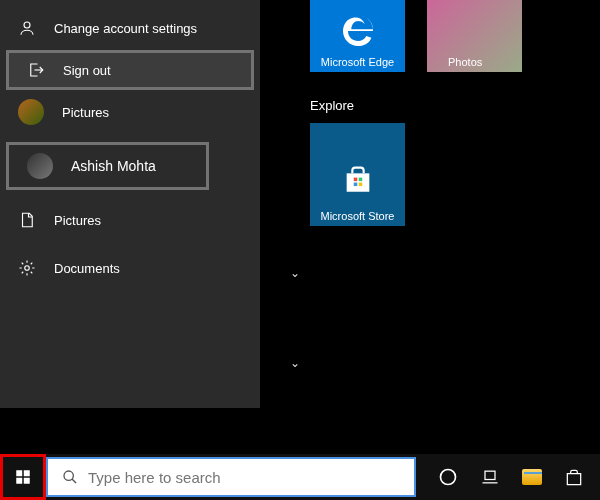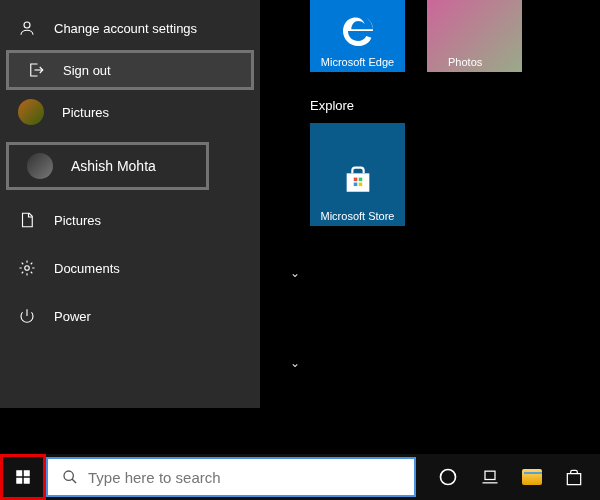--- a/index.html
+++ b/index.html
@@ -103,29 +103,20 @@
     <div class="sp-item big">
       <span class="sp-icon">
         <svg viewBox="0 0 24 24">
             <circle cx="12" cy="12" r="3"></circle>
             <path d="M12 2v3M12 19v3M2 12h3M19 12h3M4.9 4.9l2.1 2.1M17 17l2.1 2.1M4.9 19.1L7 17M17 7l2.1-2.1"></path>
           </svg>
       </span>
       <span>Documents</span>
     </div>
 
-    <div class="sp-item big">
-      <span class="sp-icon">
-        <svg viewBox="0 0 24 24">
-            <path d="M12 3v9"></path>
-            <path d="M6 7a8 8 0 1 0 12 0"></path>
-          </svg>
-      </span>
-      <span>Power</span>
-    </div>
   </div>
 
   <div class="tiles">
     <div class="tile-row">
       <div class="tile edge">
         <div class="edge-icon">
           <svg width="40" height="40" viewBox="0 0 24 24">
               <path fill="#fff" d="M12 3c5 0 9 3 9 8H8c0-3 2-5 4-5 3 0 4 2 4 2s-1-5-7-4C4 5 3 10 3 12c0 5 4 9 9 9 4 0 7-2 8-5l-3-1c-1 2-3 3-5 3-3 0-6-2-6-6h15c0-6-4-9-9-9z"></path>
             </svg>
         </div>

